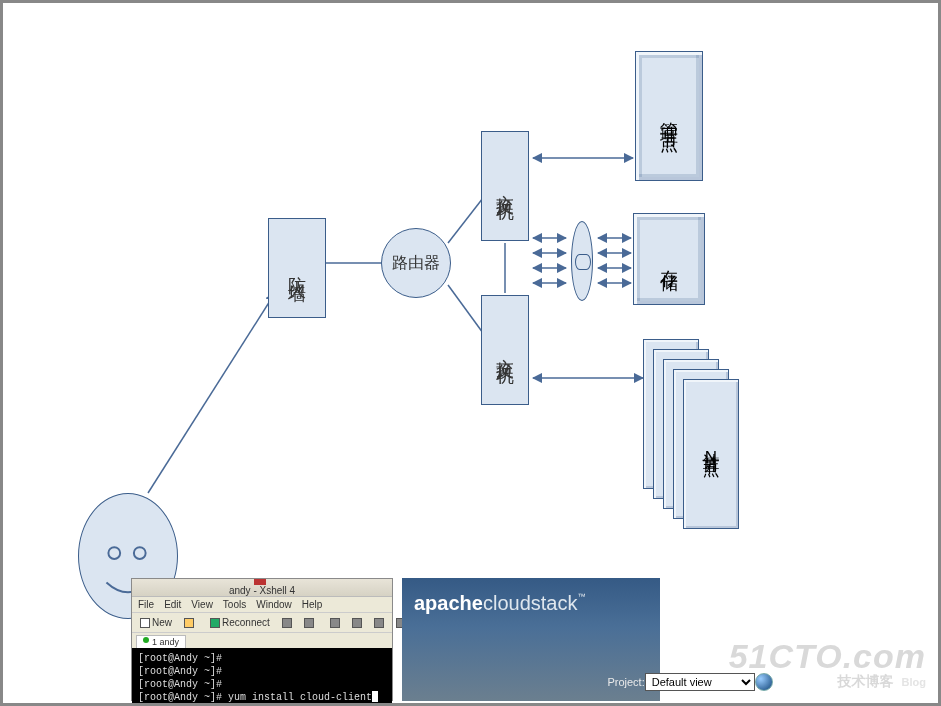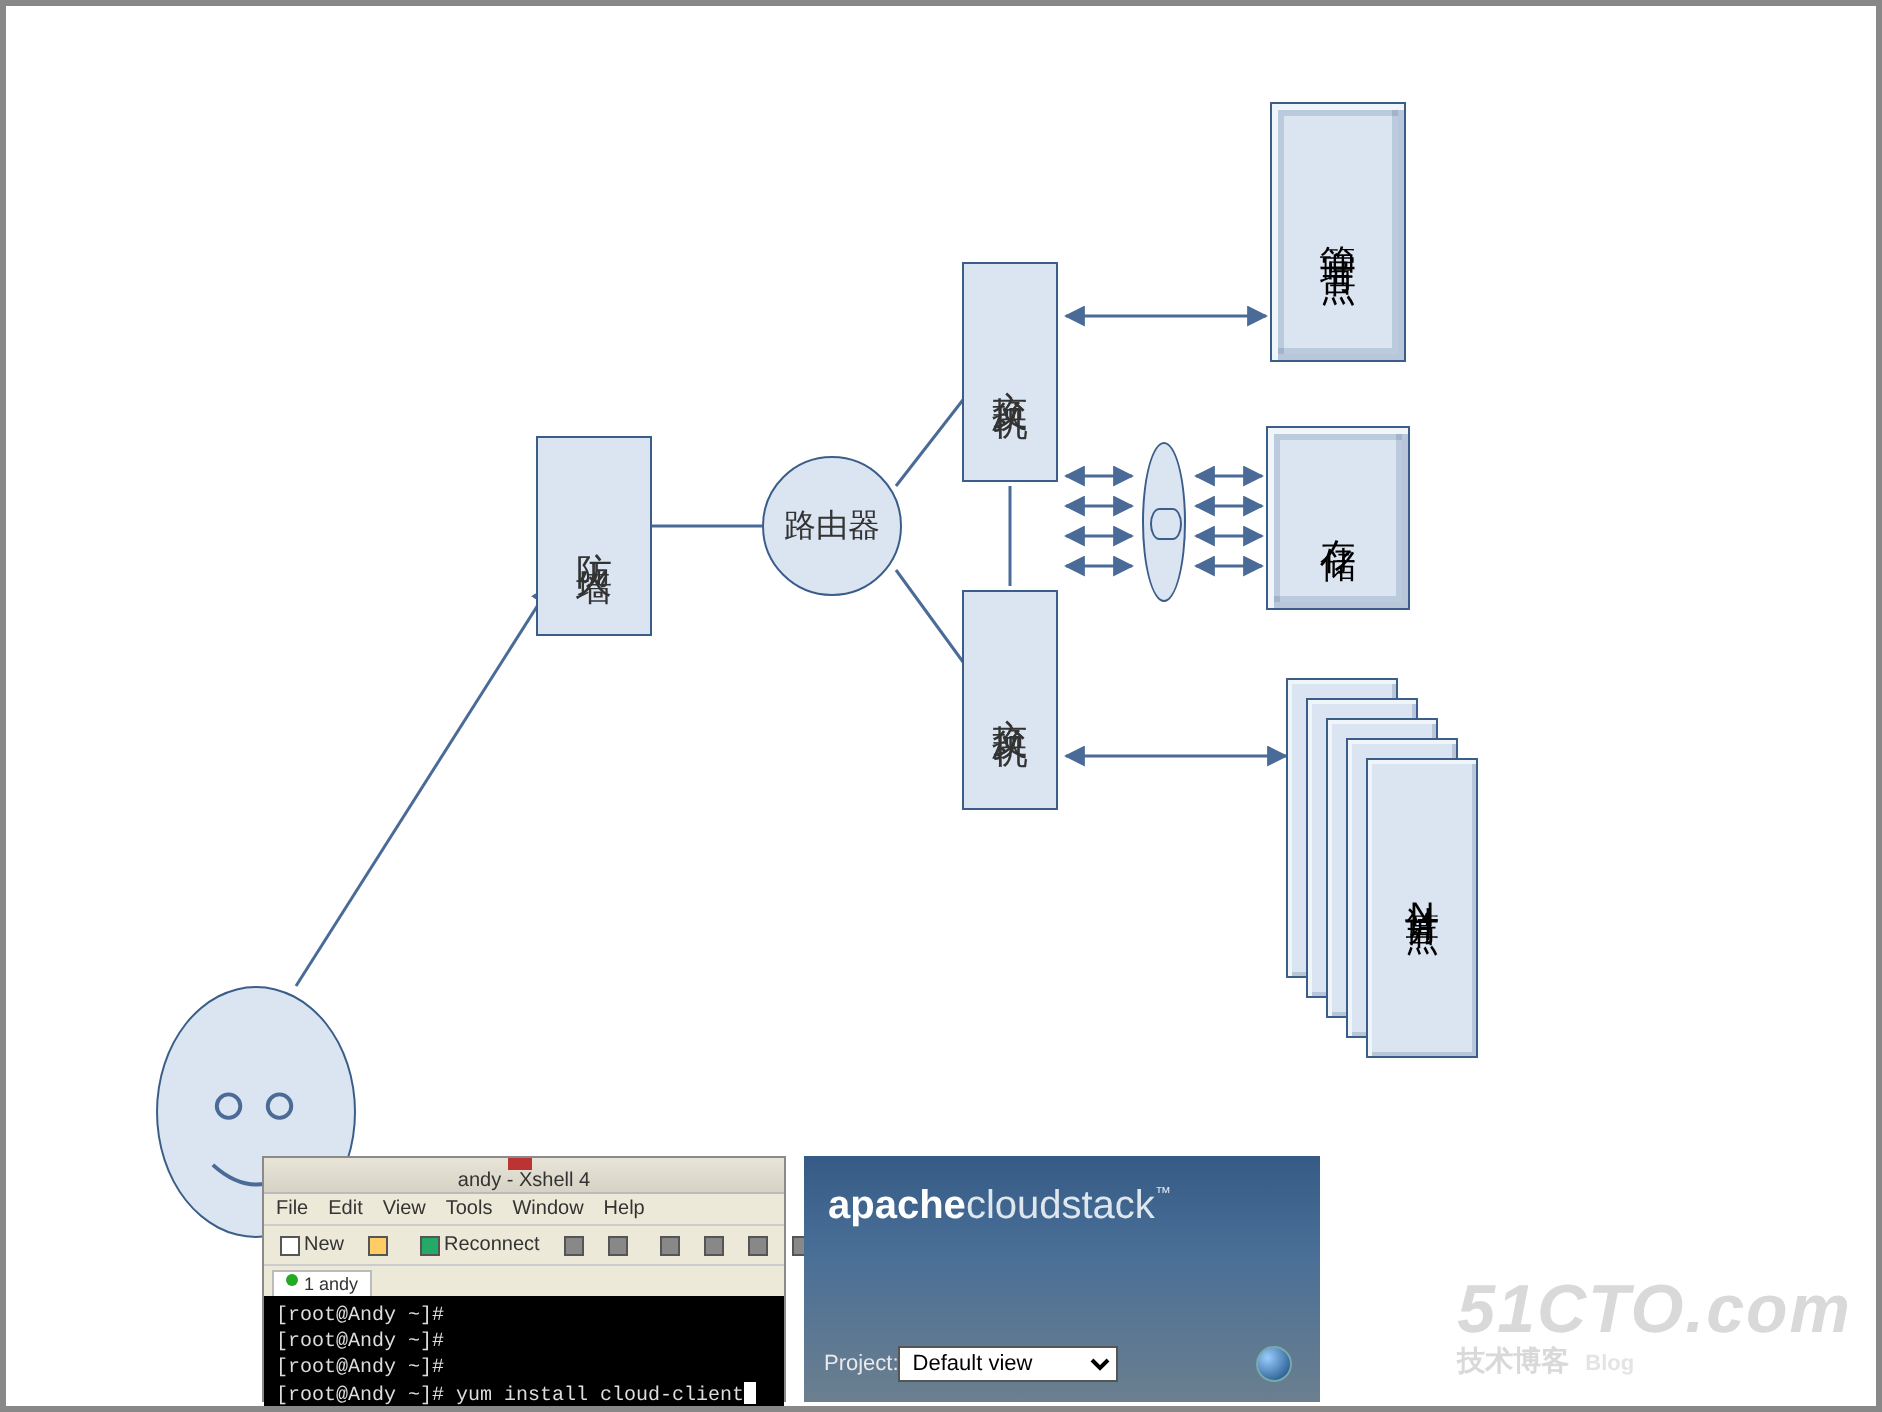--- a/index.html
+++ b/index.html
@@ -75,38 +75,38 @@
   .xshell .tabs .tab { background:#fff; border:1px solid #bbb; border-bottom:none; padding:1px 6px; font-size:9px; display:flex; align-items:flex-start; gap:3px;}
   .xshell .tabs .dot{width:6px;height:6px;border-radius:50%;background:#2a2;}
   .xshell .term { background:#000; color:#ddd; font-family:"Courier New",monospace; font-size:10px; padding:4px 6px; line-height:13px; white-space:pre;}
   .xshell .term .cursor{display:inline-block;width:6px;height:11px;background:#fff;vertical-align:-2px;}
 
   .acs {
     position: absolute;
     background: linear-gradient(#355a85,#4a6f97 40%,#6b7f8f);
     color:#fff;
     font-family: Arial, sans-serif;
-    display:flex; flex-direction:column;
+    display:flex; flex-direction:row;
   }
   .acs .brand { font-size:20px; padding:14px 12px 0 12px;}
   .acs .brand b{font-weight:700;color:#fff;}
   .acs .brand .rest{font-weight:300;color:#dfe7ee;}
   .acs .brand sup{font-size:8px;vertical-align:top;color:#dfe7ee;}
   .acs .row{display:flex;align-items:center;gap:0;padding:0 14px 10px 10px;margin-top:auto;}
   .acs .row label{font-size:11px;color:#eaeaea;}
   .acs .row select{font-size:11px;background:#fff;color:#000;border:1px solid #555;padding:1px 2px;width:110px;}
   .acs .globe{width:18px;height:18px;border-radius:50%;background:radial-gradient(circle at 30% 30%,#9cf,#147);margin-left:auto;border:1px solid #7aa;}
 
   .watermark {
     position:absolute; right:12px; bottom:14px;
     font-family: Arial, sans-serif; color:#d9d9d9; text-align:right; line-height:1.05;
     user-select:none;
   }
   .watermark .big{font-size:34px; font-weight:700; font-style:italic; letter-spacing:1px;}
-  .watermark .sub{font-size:14px; font-weight:700; display:flex; gap:8px; justify-content:flex-start; align-items:baseline;}
+  .watermark .sub{font-size:14px; font-weight:700; display:flex; gap:8px; justify-content:flex-end; align-items:baseline;}
   .watermark .sub .en{font-size:11px;color:#e4e4e4;font-weight:700;}
 
   
   .stack { position:absolute; }
   .stack .card{
     position:absolute; width:56px; height:150px;
     border:1.5px solid #3b5d8a; background:#dbe5f1;
     box-shadow: inset 2px 2px 0 #f0f5fa, inset -2px -2px 0 #b8c6da;
   }
   .stack .front{display:flex;align-items:center;justify-content:center;}

